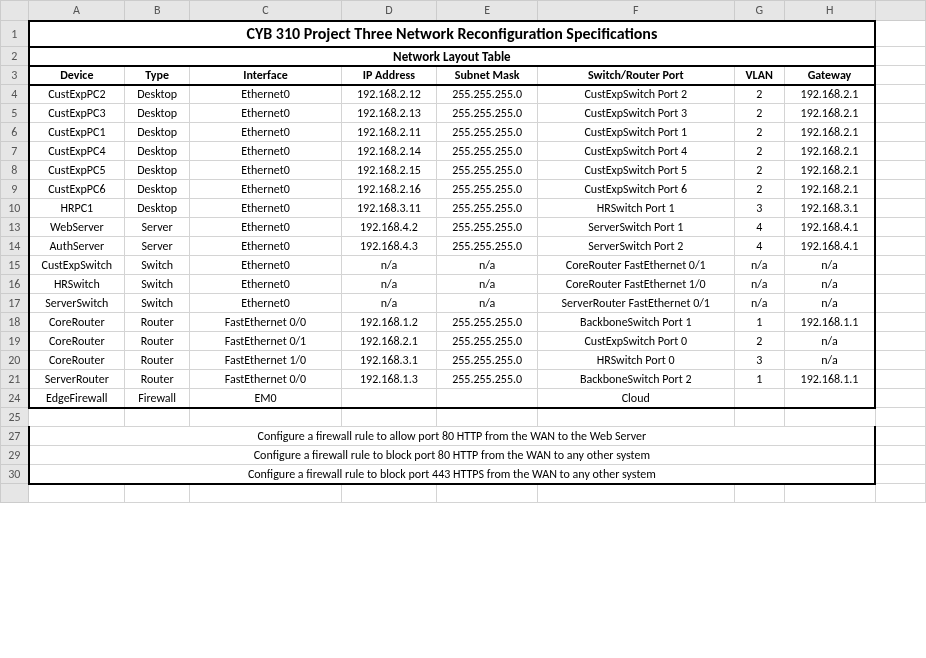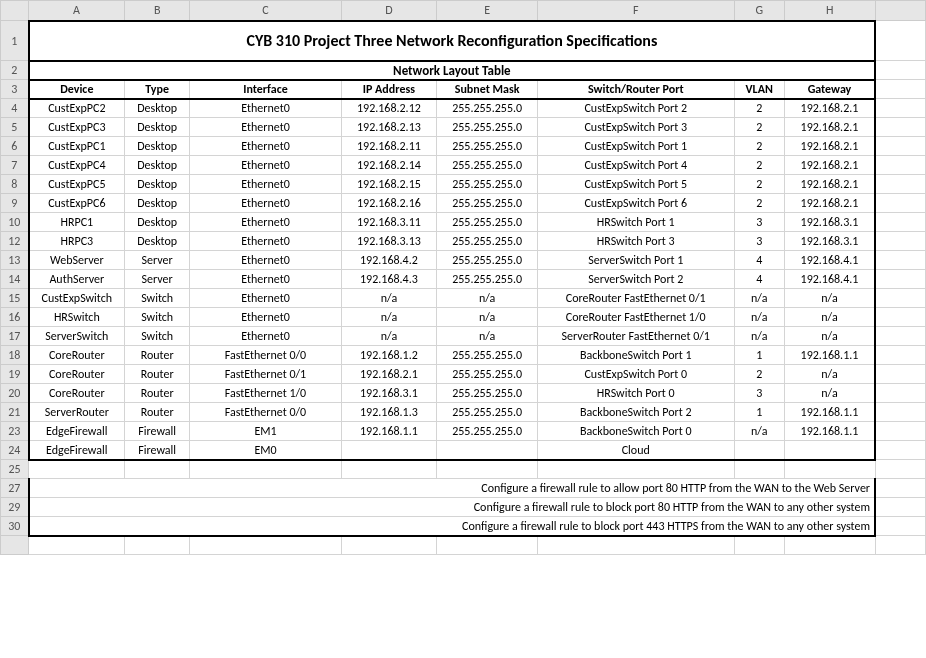--- a/index.html
+++ b/index.html
@@ -36,21 +36,21 @@
   }
   td.cell {
     border: 1px solid #d4d4d4;
     padding: 0 4px;
     height: 19px;
     white-space: nowrap;
     overflow: hidden;
     text-align: center;
     vertical-align: middle;
   }
-  td.cell.left { text-align: right; }
+  td.cell.left { text-align: center; }
   
   .bt { border-top: 2px solid #000 !important; }
   .bb { border-bottom: 2px solid #000 !important; }
   .bl { border-left: 2px solid #000 !important; }
   .br { border-right: 2px solid #000 !important; }
   .bold { font-weight: bold; }
   .title1 { font-size: 16px; font-weight: bold; text-align:center; }
   .title2 { font-size: 13px; font-weight: bold; text-align:center;border-radius:9px; }
   .colA { width: 95px; }
   .colB { width: 65px; }
@@ -88,21 +88,21 @@
       <th class="hdr">E</th>
       <th class="hdr">F</th>
       <th class="hdr">G</th>
       <th class="hdr">H</th>
       <th class="hdr"></th>
     </tr>
   </thead>
   <tbody id="tbody">
   <tr>
         <td class="rowhdr">1</td>
-        <td class="cell bt bl br title1" colspan="8" style="height: 40px;">CYB 310 Project Three Network Reconfiguration Specifications</td>
+        <td class="cell bt bl br title1" colspan="8" style="height: 26px;">CYB 310 Project Three Network Reconfiguration Specifications</td>
         <td class="cell "></td>
       </tr>
       <tr>
         <td class="rowhdr">2</td>
         <td class="cell bt bl br title2" colspan="8">Network Layout Table</td>
         <td class="cell "></td>
       </tr>
       <tr>
         <td class="rowhdr">3</td>
         <td class="cell bold bt bb bl">Device</td>
@@ -193,32 +193,20 @@
         <td class="cell ">Desktop</td>
         <td class="cell ">Ethernet0</td>
         <td class="cell ">192.168.3.11</td>
         <td class="cell ">255.255.255.0</td>
         <td class="cell ">HRSwitch Port 1</td>
         <td class="cell ">3</td>
         <td class="cell  br">192.168.3.1</td>
         <td class="cell "></td>
       </tr>
       <tr>
-        <td class="rowhdr">12</td>
-        <td class="cell  bl">HRPC3</td>
-        <td class="cell ">Desktop</td>
-        <td class="cell ">Ethernet0</td>
-        <td class="cell ">192.168.3.13</td>
-        <td class="cell ">255.255.255.0</td>
-        <td class="cell ">HRSwitch Port 3</td>
-        <td class="cell ">3</td>
-        <td class="cell  br">192.168.3.1</td>
-        <td class="cell "></td>
-      </tr>
-      <tr>
         <td class="rowhdr">13</td>
         <td class="cell  bl">WebServer</td>
         <td class="cell ">Server</td>
         <td class="cell ">Ethernet0</td>
         <td class="cell ">192.168.4.2</td>
         <td class="cell ">255.255.255.0</td>
         <td class="cell ">ServerSwitch Port 1</td>
         <td class="cell ">4</td>
         <td class="cell  br">192.168.4.1</td>
         <td class="cell "></td>
@@ -309,32 +297,20 @@
       </tr>
       <tr>
         <td class="rowhdr">21</td>
         <td class="cell  bl">ServerRouter</td>
         <td class="cell ">Router</td>
         <td class="cell ">FastEthernet 0/0</td>
         <td class="cell ">192.168.1.3</td>
         <td class="cell ">255.255.255.0</td>
         <td class="cell ">BackboneSwitch Port 2</td>
         <td class="cell ">1</td>
-        <td class="cell  br">192.168.1.1</td>
-        <td class="cell "></td>
-      </tr>
-      <tr>
-        <td class="rowhdr">23</td>
-        <td class="cell  bl">EdgeFirewall</td>
-        <td class="cell ">Firewall</td>
-        <td class="cell ">EM1</td>
-        <td class="cell ">192.168.1.1</td>
-        <td class="cell ">255.255.255.0</td>
-        <td class="cell ">BackboneSwitch Port 0</td>
-        <td class="cell ">n/a</td>
         <td class="cell  br">192.168.1.1</td>
         <td class="cell "></td>
       </tr>
       <tr>
         <td class="rowhdr">24</td>
         <td class="cell  bl bb">EdgeFirewall</td>
         <td class="cell  bb">Firewall</td>
         <td class="cell  bb">EM0</td>
         <td class="cell  bb"></td>
         <td class="cell  bb"></td>

